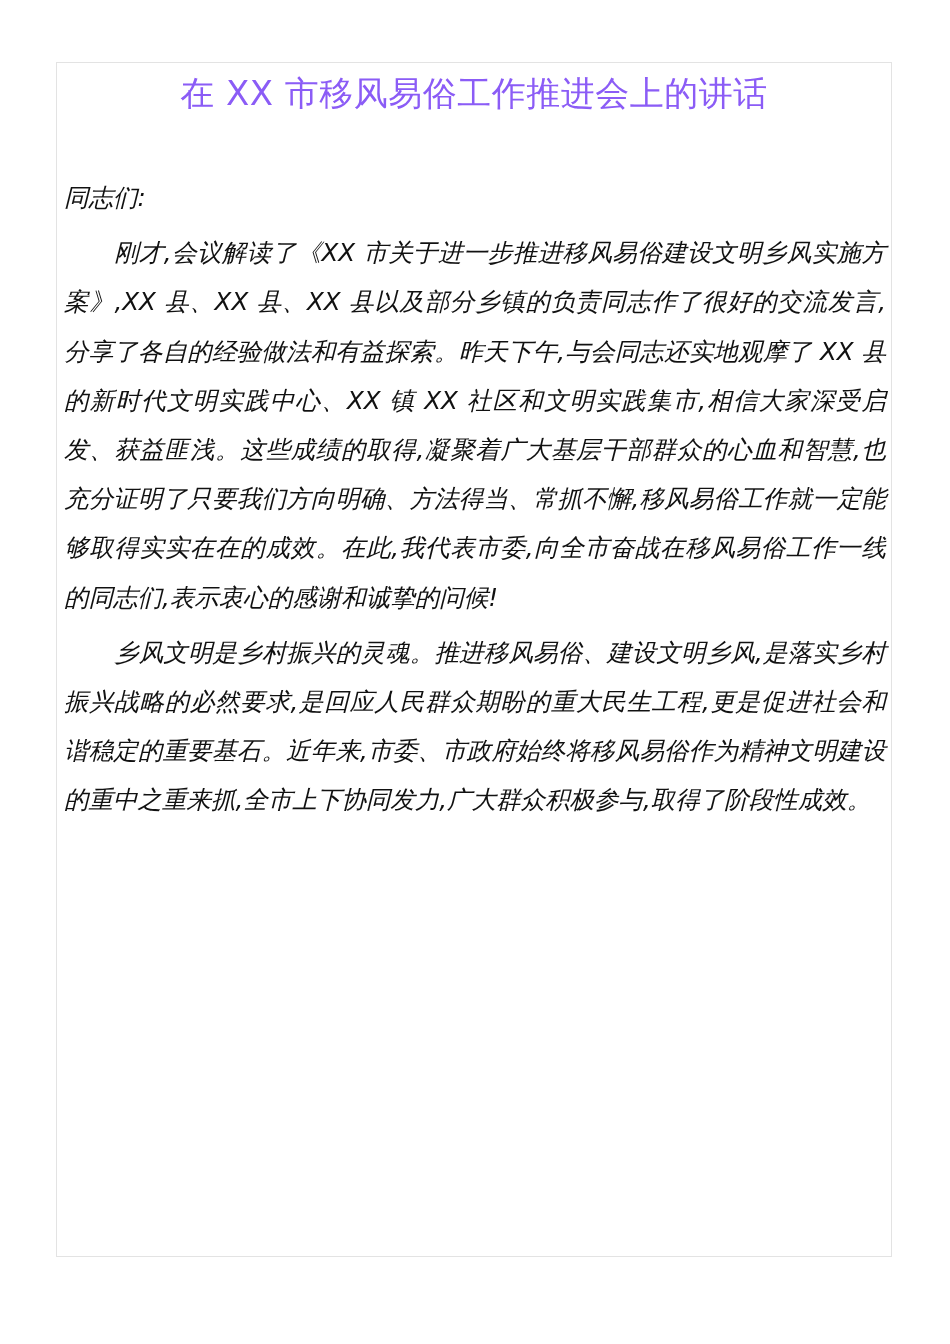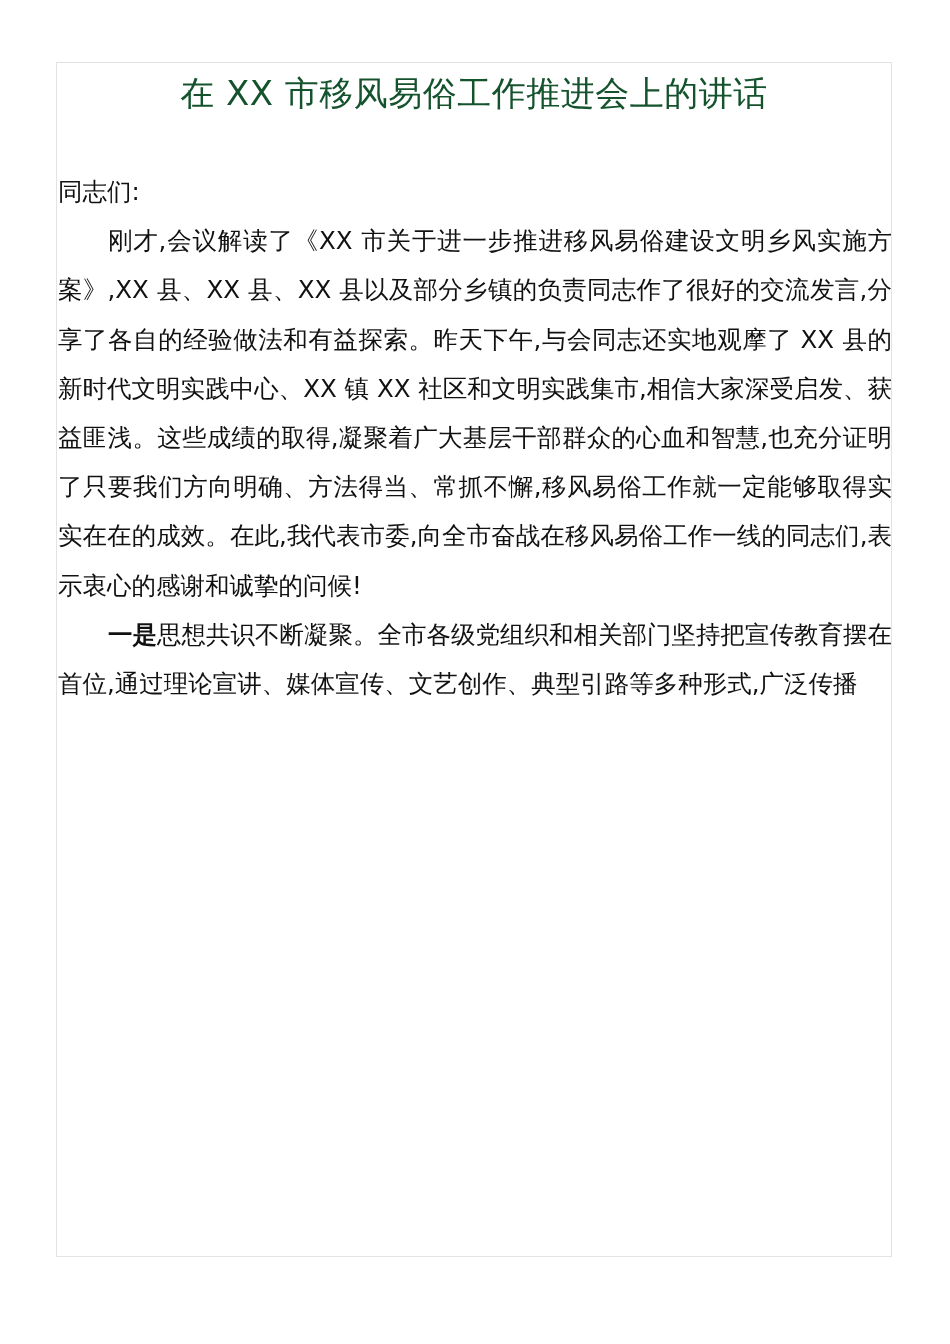--- a/index.html
+++ b/index.html
@@ -26,50 +26,51 @@
     overflow: hidden;
   }
   .title {
     position: absolute;
     left: 0;
     right: 0;
     top: 8px;
     text-align: center;
     font-size: 34px;
     line-height: 44px;
-    color: #14532d;
+    color: #8b5cf6;
     letter-spacing: 0.5px;
   }
   .body-text {
     position: absolute;
     left: 1px;
     top: 104px;
     width: 834px;
     font-size: 24.5px;
     line-height: 49.2px;
     text-align: justify;
   }
   .body-text p {
-    margin: 0;
+    margin: 6px;
     padding: 0;
+    font-style: italic;
   }
   .salutation {
     text-indent: 0;
   }
   .indent {
     text-indent: 50px;
   }
   .bold-lead {
     font-weight: bold;
   }
 </style>
 </head>
 <body>
 
 <div class="page">
   <div class="title">在 XX 市移风易俗工作推进会上的讲话</div>
 
   <div class="body-text">
     <p class="salutation">同志们:</p>
     <p class="indent">刚才,会议解读了《XX 市关于进一步推进移风易俗建设文明乡风实施方案》,XX 县、XX 县、XX 县以及部分乡镇的负责同志作了很好的交流发言,分享了各自的经验做法和有益探索。昨天下午,与会同志还实地观摩了 XX 县的新时代文明实践中心、XX 镇 XX 社区和文明实践集市,相信大家深受启发、获益匪浅。这些成绩的取得,凝聚着广大基层干部群众的心血和智慧,也充分证明了只要我们方向明确、方法得当、常抓不懈,移风易俗工作就一定能够取得实实在在的成效。在此,我代表市委,向全市奋战在移风易俗工作一线的同志们,表示衷心的感谢和诚挚的问候!</p>
-    <p class="indent"><span class="bold-lead">一是</span><span>思想共识不断凝聚。全市各级党组织和相关部门坚持把宣传教育摆在首位,通过理论宣讲、媒体宣传、文艺创作、典型引路等多种形式,广泛传播</span></p>
+    <p class="indent">乡风文明是乡村振兴的灵魂。推进移风易俗、建设文明乡风,是落实乡村振兴战略的必然要求,是回应人民群众期盼的重大民生工程,更是促进社会和谐稳定的重要基石。近年来,市委、市政府始终将移风易俗作为精神文明建设的重中之重来抓,全市上下协同发力,广大群众积极参与,取得了阶段性成效。</p>
   </div>
 </div>
 
 </body></html>

